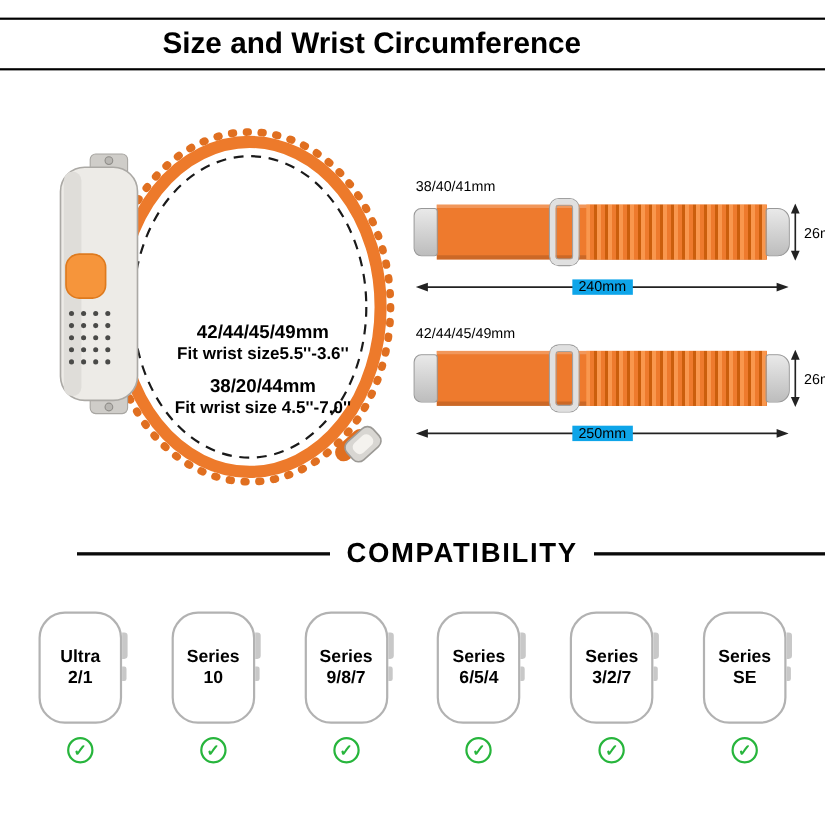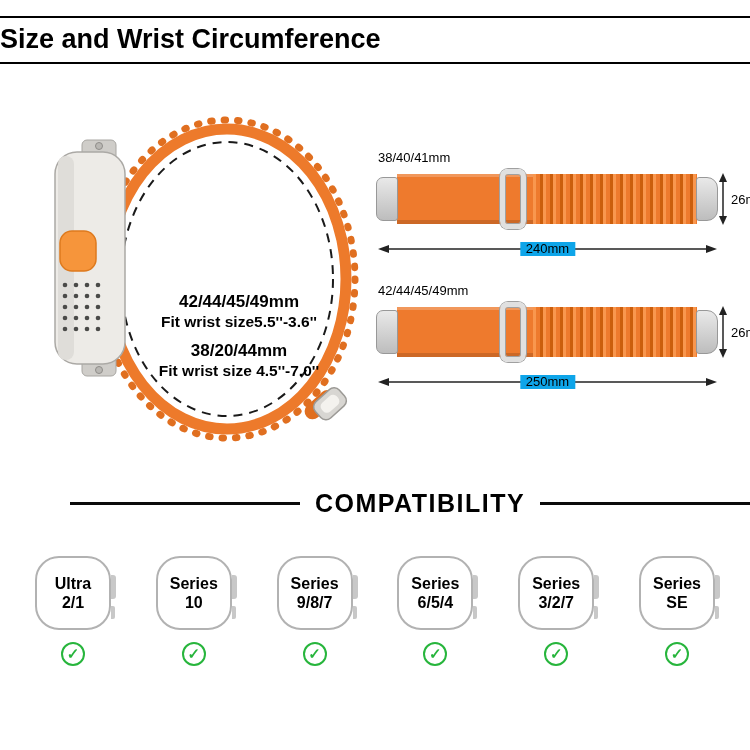--- a/index.html
+++ b/index.html
@@ -3,36 +3,36 @@
 <meta charset="utf-8">
 <style>
   html,body{margin:0;padding:0;background:#fff;}
   .page{position:relative;width:750px;height:750px;background:#fff;overflow:hidden;
         font-family:"Liberation Sans",sans-serif;color:#000;}
 
   
   .rule{position:absolute;left:0;width:750px;height:2px;background:#000;}
   .rule.top{top:16px}
   .rule.second{top:62px}
-  .title{position:absolute;top:24px;left:0;width:676px;margin:0;text-align:left;
+  .title{position:absolute;top:24px;left:0;width:676px;margin:0;text-align:center;
          font-size:27px;font-weight:700;}
 
   
   .watch-figure{position:absolute;left:12px;top:86px;width:362px;height:402px;}
   .watch-figure svg{position:absolute;left:0;top:0;width:362px;height:402px;}
   .size-text{position:absolute;left:120px;top:206px;width:214px;text-align:center;font-weight:700;}
   .size-line{font-size:17px;line-height:20px;}
   .size-line.fit{font-size:15.5px;}
   .size-line.g2{margin-top:9px;}
 
   
   .band{position:absolute;left:376px;width:374px;}
   .band.a{top:150px}
   .band.b{top:283px}
-  .band-label{font-size:13px;line-height:15px;margin:0 0 9px 2px;}
+  .band-label{font-size:13px;line-height:15px;margin:12px 0 9px 2px;}
   .assembly{position:relative;height:92px;}
   .adapter{position:absolute;top:3px;width:22px;height:44px;box-sizing:border-box;z-index:2;
            background:linear-gradient(180deg,#e9e9e9,#bdbdbd);border:1px solid #989898;}
   .adapter.left{left:0;border-radius:7px 3px 3px 7px;}
   .adapter.right{left:320px;border-radius:3px 11px 11px 3px;}
   .strip{position:absolute;left:21px;top:0;width:300px;height:50px;background:#ee7a2d;z-index:1;
          box-shadow:inset 0 3px 0 rgba(255,255,255,.22), inset 0 -4px 0 rgba(0,0,0,.14);}
   .ridges{position:absolute;left:136px;right:0;top:0;bottom:0;
           background:repeating-linear-gradient(90deg,#f9974e 0 3px,#ee7a2d 3px 7px,#cb5e0c 7px 10px);}
   .buckle{position:absolute;left:124px;top:-5px;width:26px;height:60px;box-sizing:border-box;z-index:3;
@@ -47,21 +47,21 @@
 
   
   .compat{position:absolute;top:489px;left:0;width:750px;display:flex;align-items:center;padding-left:45px;}
   .c-rule{flex:1;height:3px;background:#0a0a0a;}
   .c-rule.l{margin-left:25px;}
   .c-rule.r{margin-right:25px;}
   .c-title{margin:0 15px;font-size:25px;font-weight:700;letter-spacing:1.5px;}
 
   .models{position:absolute;top:556px;left:33px;right:33px;display:flex;justify-content:space-between;}
   .model{display:flex;flex-direction:column;align-items:center;width:80px;}
-  .w-outline{width:76px;height:74px;border:2px solid #b2b2b2;border-radius:24px;background:#fff;
+  .w-outline{width:76px;height:102px;border:2px solid #b2b2b2;border-radius:24px;background:#fff;
              display:flex;flex-direction:column;align-items:center;justify-content:center;
              position:relative;box-sizing:border-box;}
   .w-outline::before{content:"";position:absolute;right:-7px;top:17px;width:5px;height:24px;
              background:#c8c8c8;border-radius:0 3px 3px 0;}
   .w-outline::after{content:"";position:absolute;right:-6px;top:48px;width:4px;height:13px;
              background:#c8c8c8;border-radius:0 2px 2px 0;}
   .m-line{font-size:16px;font-weight:700;line-height:19px;text-align:center;}
   .check{margin-top:12px;width:24px;height:24px;border:2px solid #27b53c;border-radius:50%;
          color:#27b53c;font-size:15px;font-weight:700;box-sizing:border-box;
          display:flex;align-items:center;justify-content:center;}

